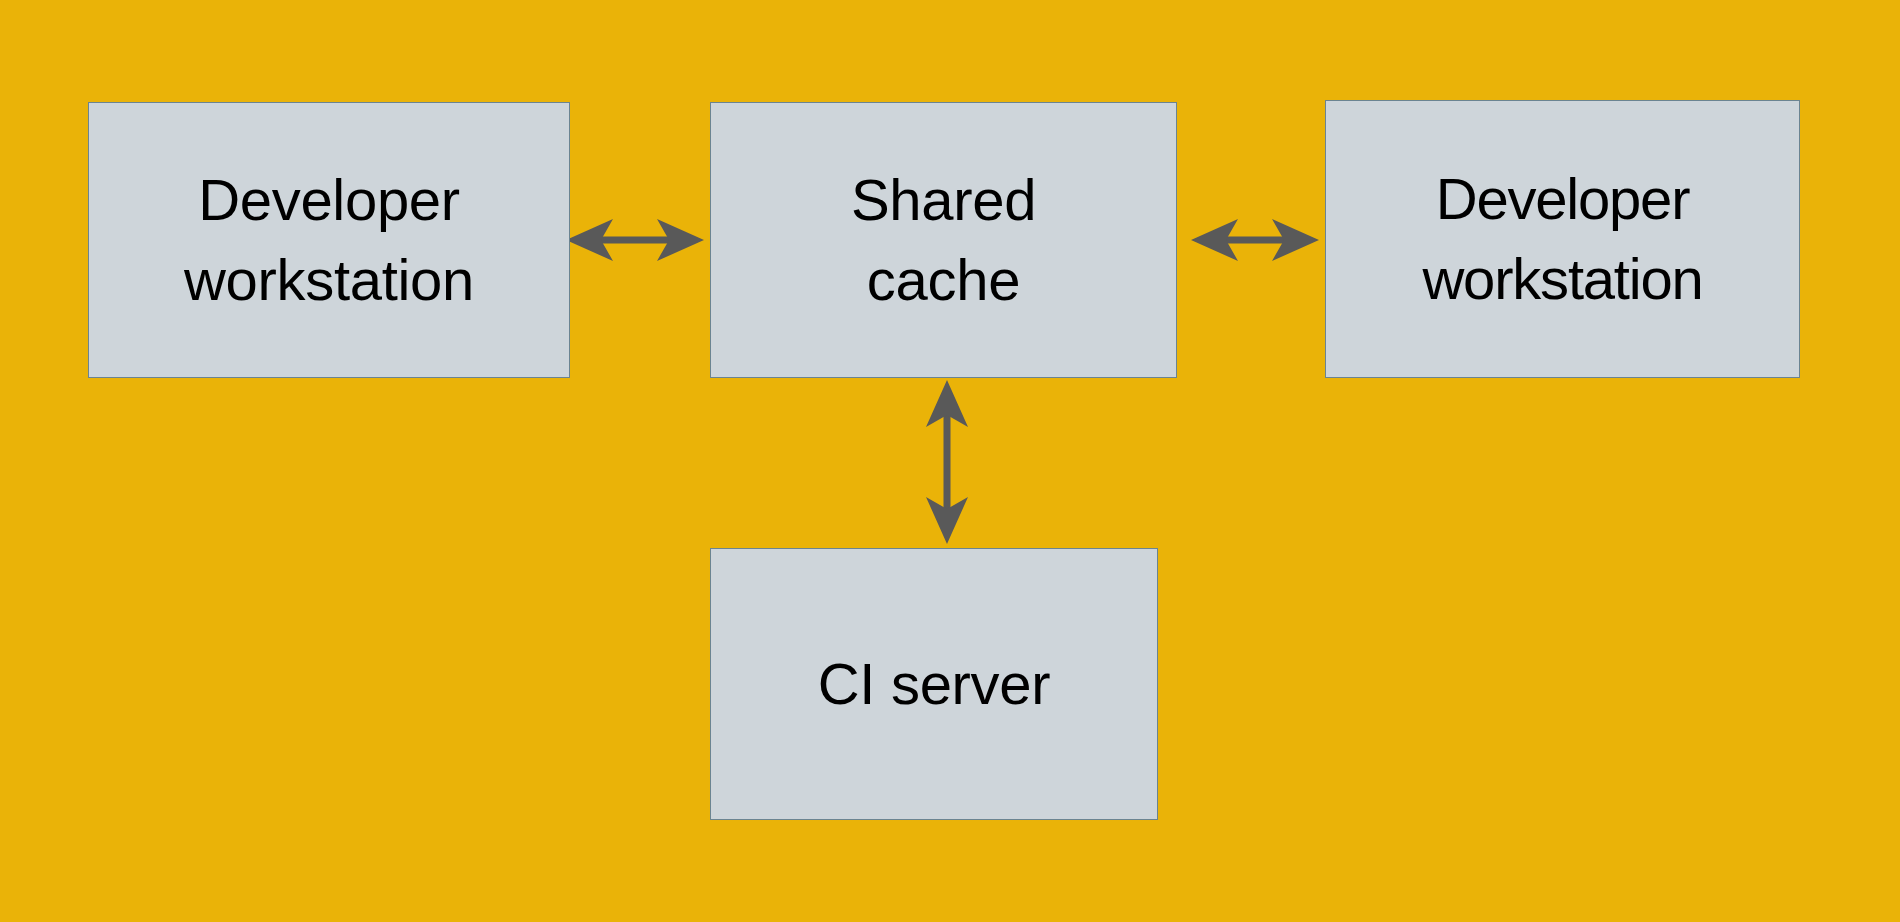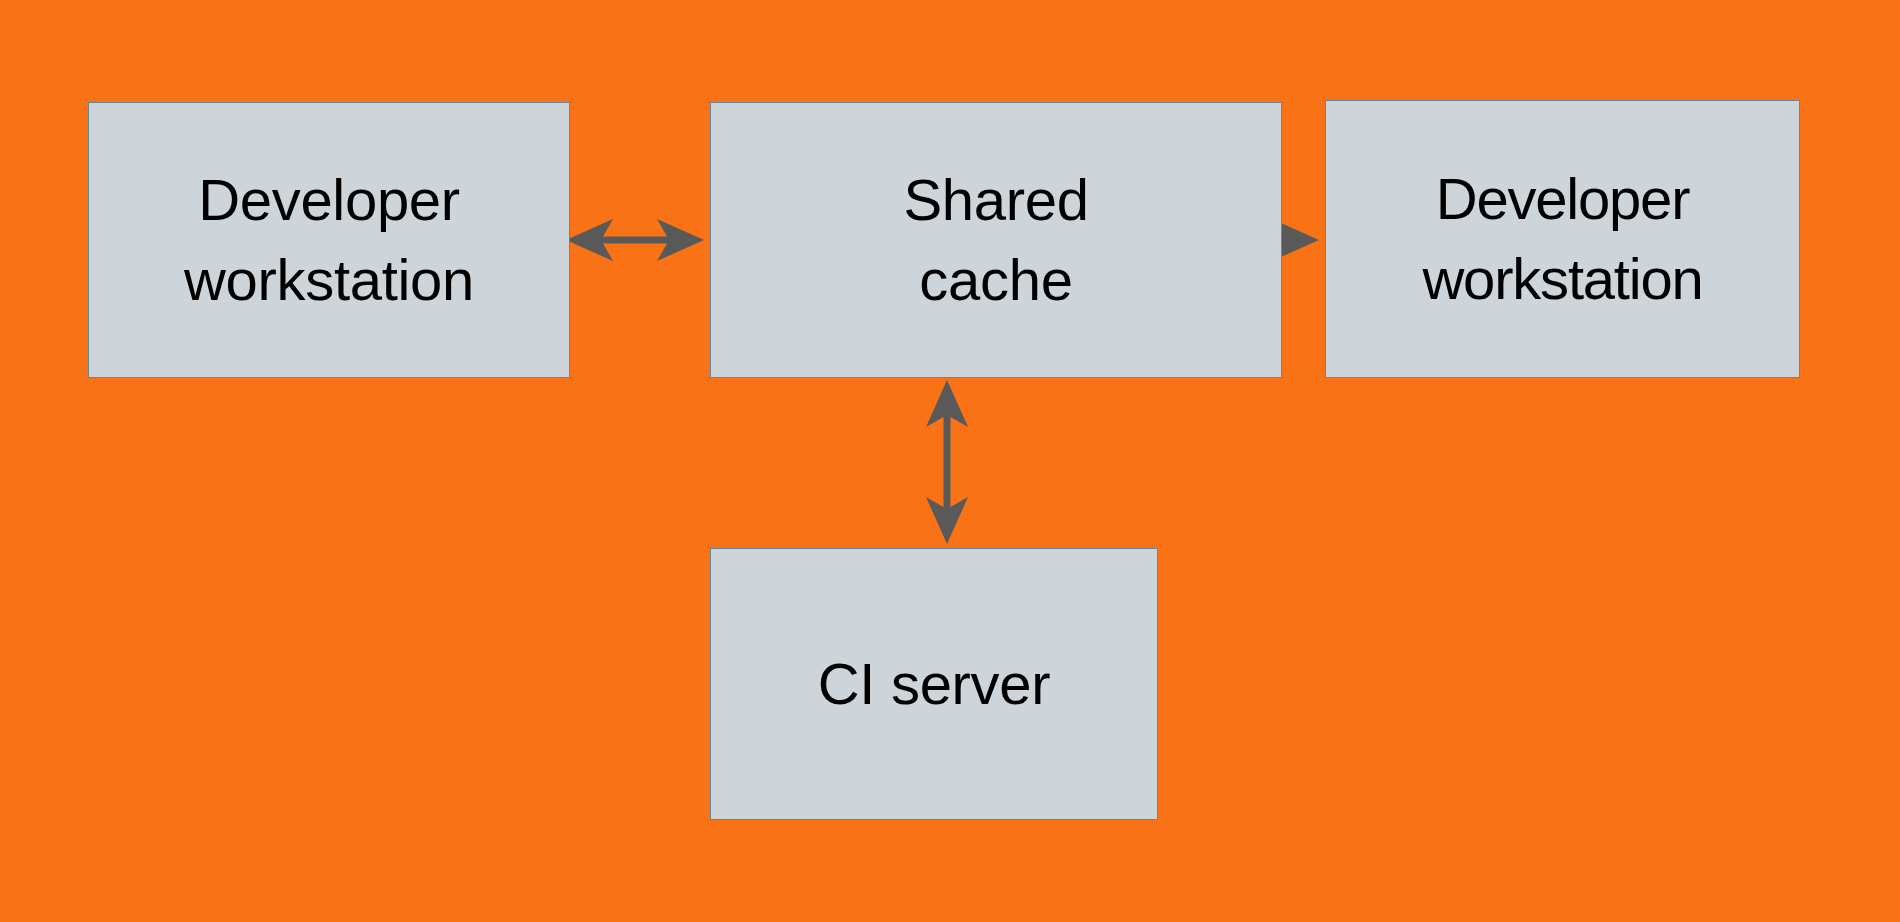--- a/index.html
+++ b/index.html
@@ -8,21 +8,21 @@
     padding: 0;
     background: #ffffff;
   }
   body {
     font-family: "Liberation Sans", sans-serif;
   }
   #canvas {
     position: relative;
     width: 1900px;
     height: 922px;
-    background: #f97316;
+    background: #eab308;
     overflow: hidden;
   }
   #diagram-svg {
     position: absolute;
     top: 0;
     left: 0;
     width: 1900px;
     height: 922px;
     display: block;
   }
@@ -42,21 +42,21 @@
     line-height: 1.38;
     color: #000000;
     font-weight: 400;
     letter-spacing: -0.3px;
     white-space: pre-line;
     padding: 0 4px;
   }
 
   
   #node-dev-left   { left: 88px;   top: 102px; width: 482px; height: 276px; }
-  #node-shared     { left: 710px;  top: 102px; width: 572px; height: 276px; }
+  #node-shared     { left: 710px;  top: 102px; width: 467px; height: 276px; }
   #node-dev-right  { left: 1325px; top: 100px; width: 475px; height: 278px; }
   #node-ci         { left: 710px;  top: 548px; width: 448px; height: 272px; }
 
   #node-dev-right .node-label { letter-spacing: -1.2px; }
 </style>
 </head>
 <body>
 
 <div id="canvas">
 

